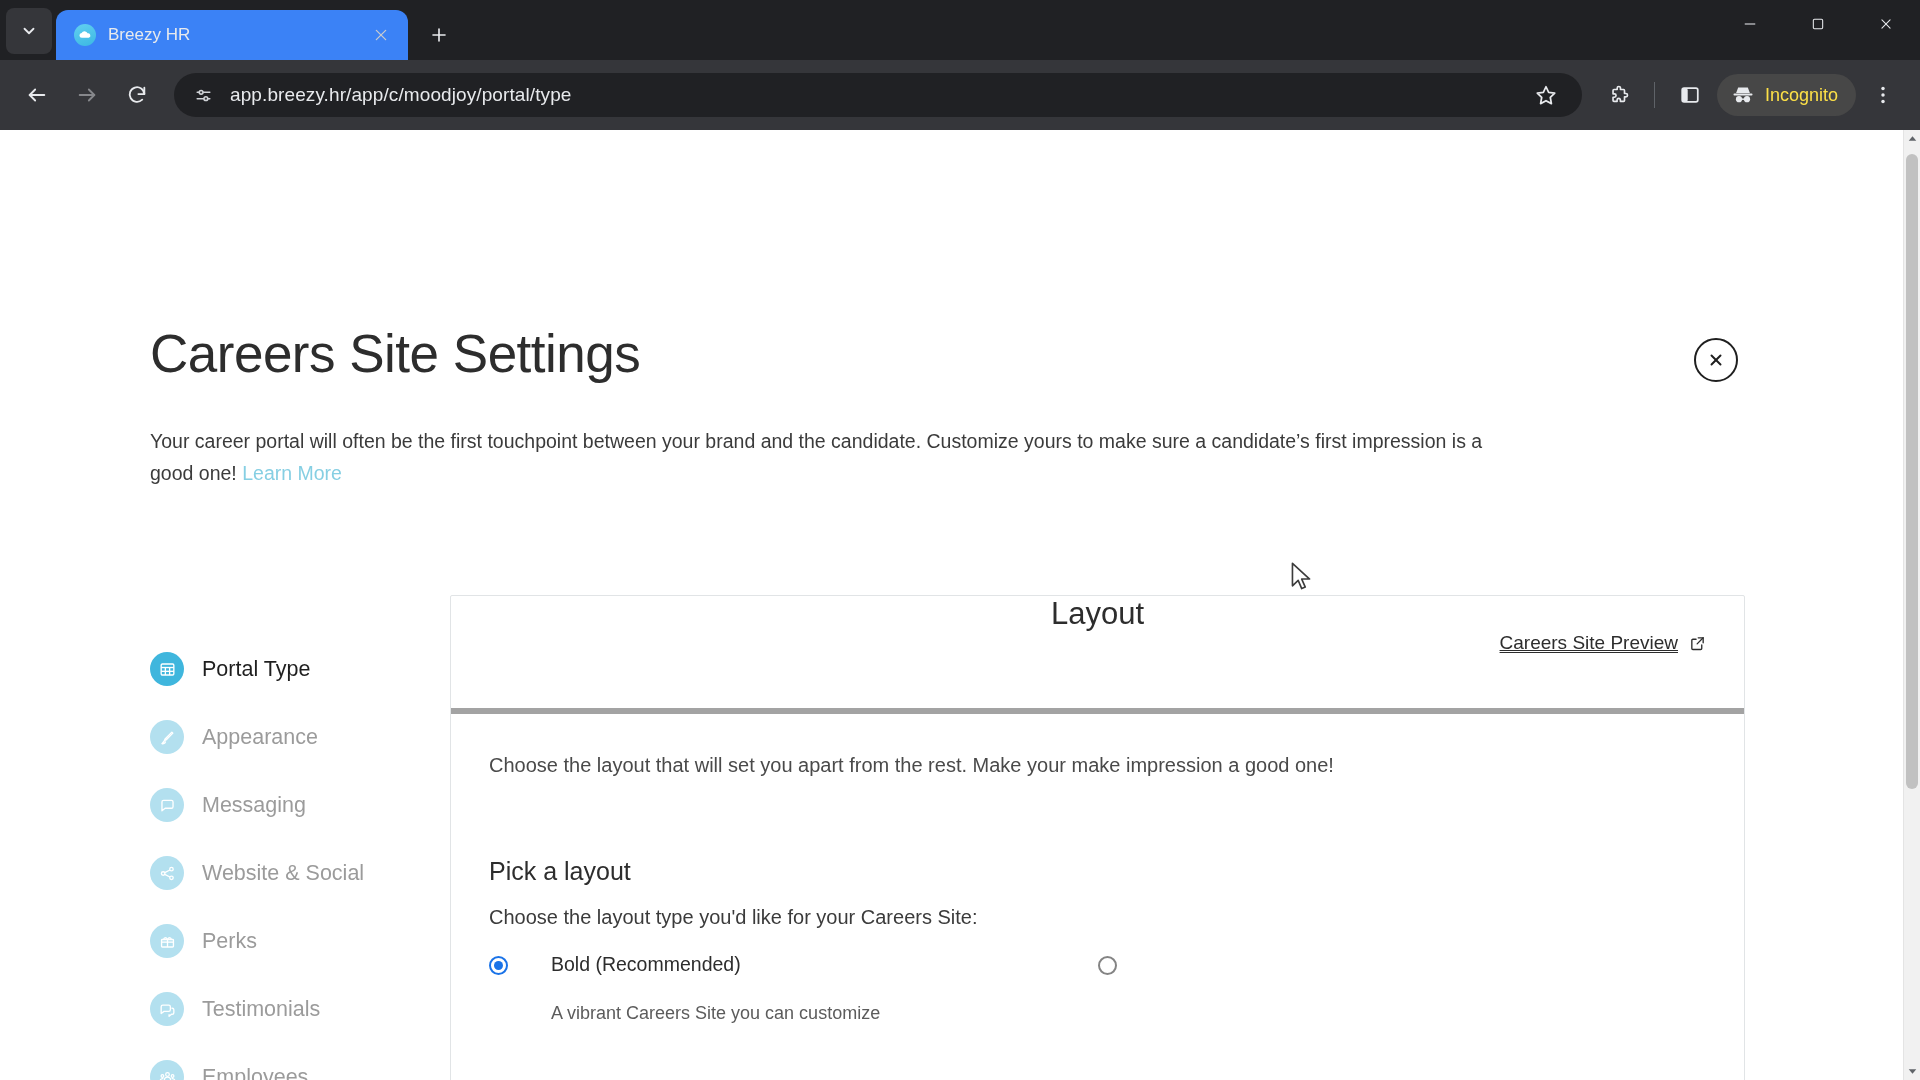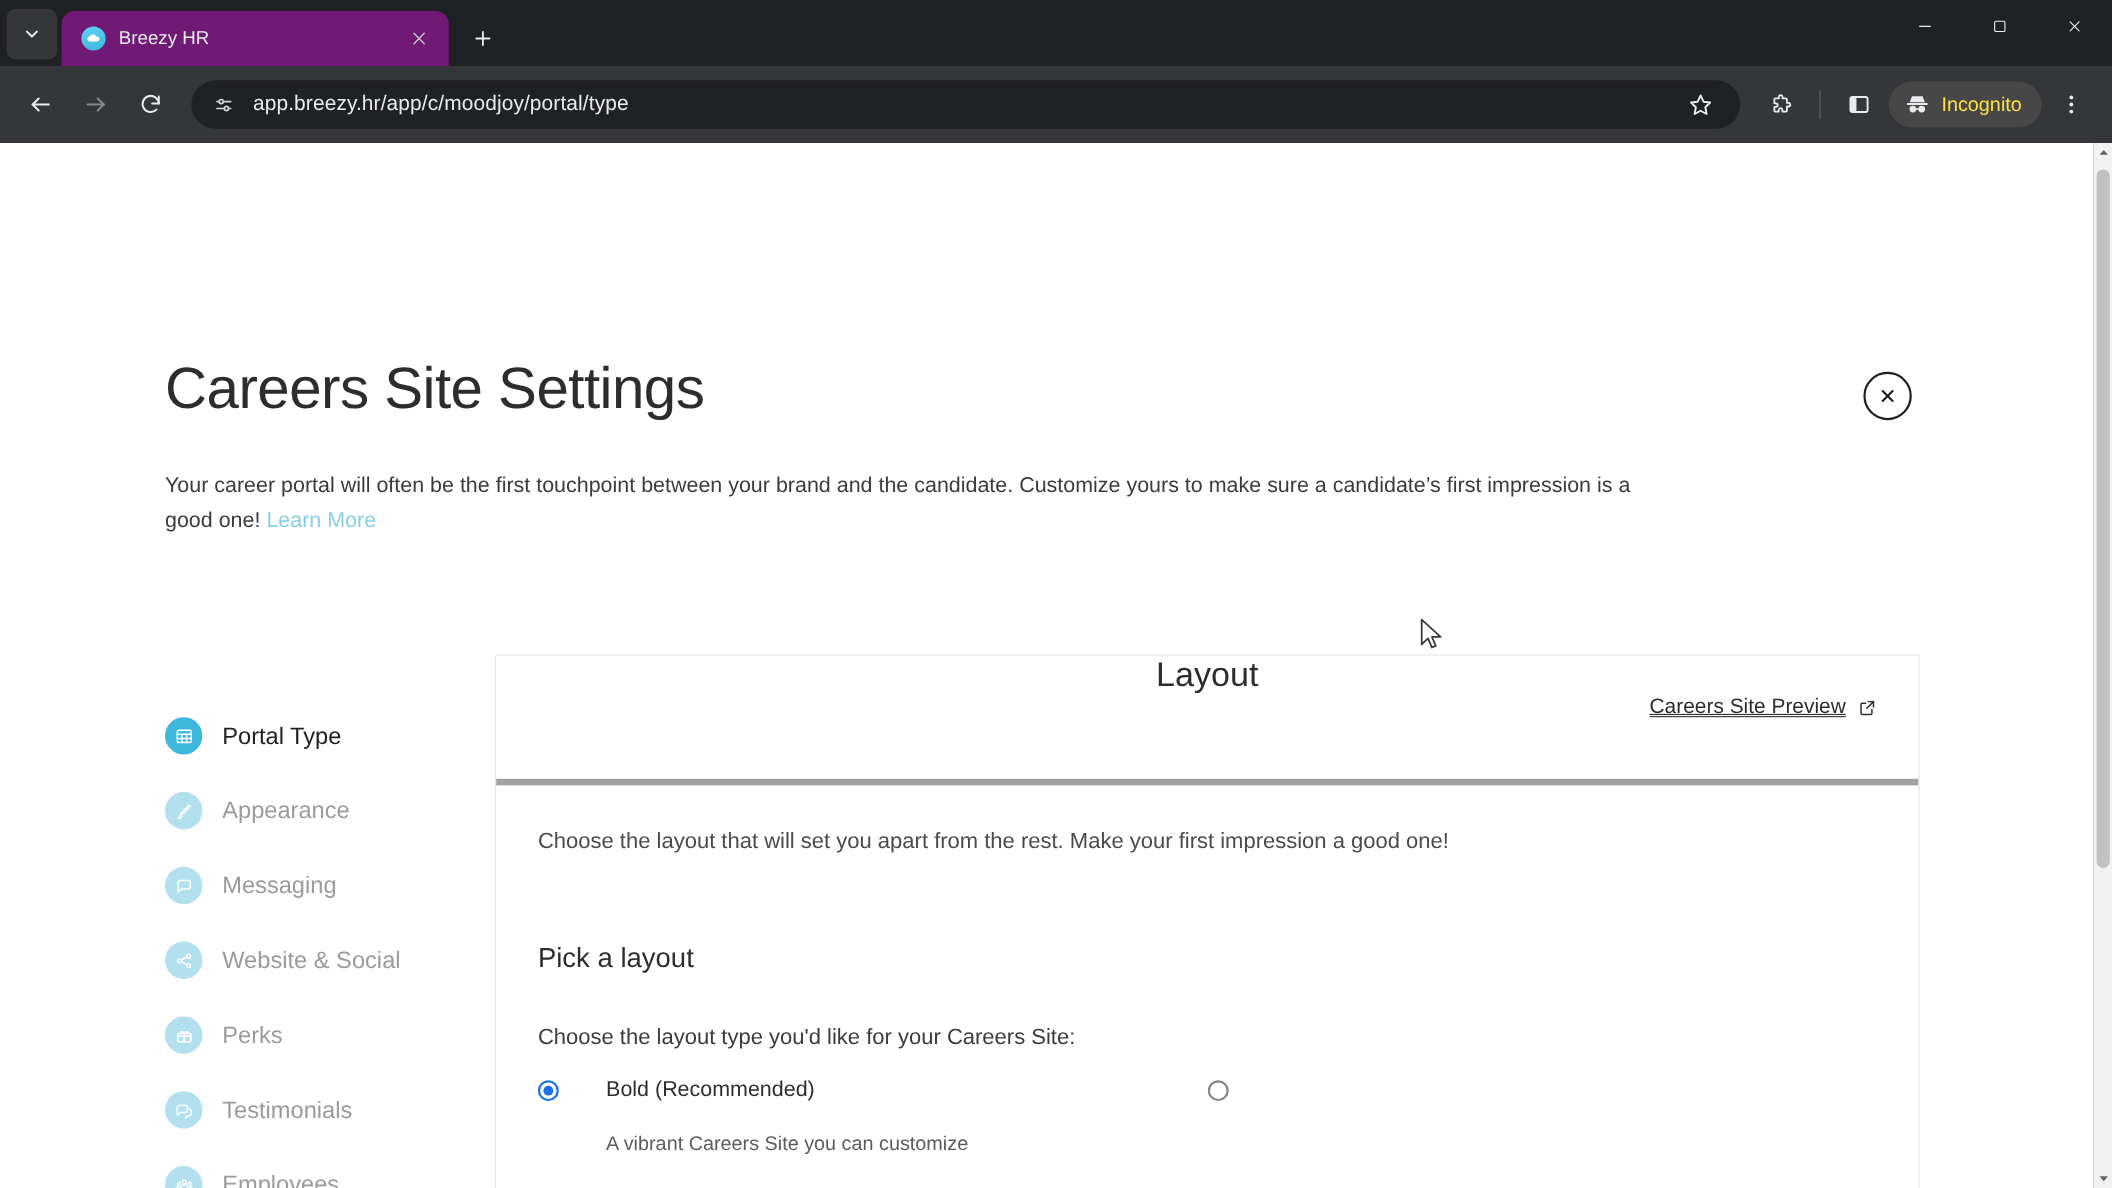--- a/index.html
+++ b/index.html
@@ -19,21 +19,21 @@
   }
   .tab-list-btn {
     width: 46px; height: 46px; margin-bottom: 6px; margin-right: 4px;
     border-radius: 8px; background:#35363a;
     display:flex; align-items:center; justify-content:center;
     flex: none;
   }
   .tab-list-btn svg { width: 18px; height: 18px; }
 
   .tab {
-    width: 352px; height: 50px; background:#701a75;
+    width: 352px; height: 50px; background:#3b82f6;
     border-radius: 12px 12px 0 0;
     display:flex; align-items:center; gap: 12px;
     padding: 0 14px 0 18px; position: relative; flex:none;
   }
   .favicon {
     width: 22px; height: 22px; border-radius: 50%;
     background: linear-gradient(160deg,#62d0f0,#3bb8e3);
     display:flex; align-items:center; justify-content:center; flex:none;
   }
   .favicon svg { width: 14px; height: 14px; }
@@ -134,21 +134,21 @@
   .preview-link {
     margin-left:auto; display:flex; align-items:center; gap: 11px;
     font-size: 19px; color:#2d2d2d;
   }
   .preview-link span { text-decoration: underline; text-underline-offset: 3px; }
   .preview-link svg { width: 17px; height: 17px; }
 
   .card-body { padding: 40px 38px 0 38px; position:relative; }
   .body-lead { font-size: 20px; color:#4a4a4a; }
   .pick-title { font-size: 25px; color:#2d2d2d; margin-top: 80px; }
-  .pick-sub { font-size: 20px; color:#3b3b3b; margin-top: 46px; }
+  .pick-sub { font-size: 20px; color:#3b3b3b; margin-top: 20px; }
 
   .options { display:flex; margin-top: 24px; }
   .option { width: 50%; display:flex; gap: 0; }
   .radio {
     width: 19px; height: 19px; border-radius: 50%;
     border: 2px solid #848484; flex:none; margin-top: 3px; position:relative; background:#fff;
   }
   .option.selected .radio { border-color:#1a73e8; border-width: 2px; }
   .option.selected .radio::after {
     content:""; position:absolute; left: 3px; top: 3px;
@@ -410,21 +410,21 @@
             <span>Careers Site Preview</span>
             <svg viewBox="0 0 24 24" fill="none" stroke="#2d2d2d" stroke-width="1.9" stroke-linecap="round" stroke-linejoin="round">
                 <path d="M13 4h7v7"></path>
                 <path d="M20 4l-8.5 8.5"></path>
                 <path d="M18 14v5a1.5 1.5 0 0 1-1.5 1.5H5.5A1.5 1.5 0 0 1 4 19V7.5A1.5 1.5 0 0 1 5.5 6H10"></path>
               </svg>
           </a>
         </div>
 
         <div class="card-body">
-          <div class="body-lead">Choose the layout that will set you apart from the rest. Make your first impression a good one!</div>
+          <div class="body-lead">Choose the layout that will set you apart from the rest. Make your make impression a good one!</div>
           <div class="pick-title">Pick a layout</div>
           <div class="pick-sub">Choose the layout type you'd like for your Careers Site:</div>
 
           <div class="options">
             <div class="option selected">
               <span class="radio"></span>
               <span class="opt-text">
                 <span class="opt-label">Bold (Recommended)</span>
                 <div class="opt-desc">A vibrant Careers Site you can customize</div>
               </span>

